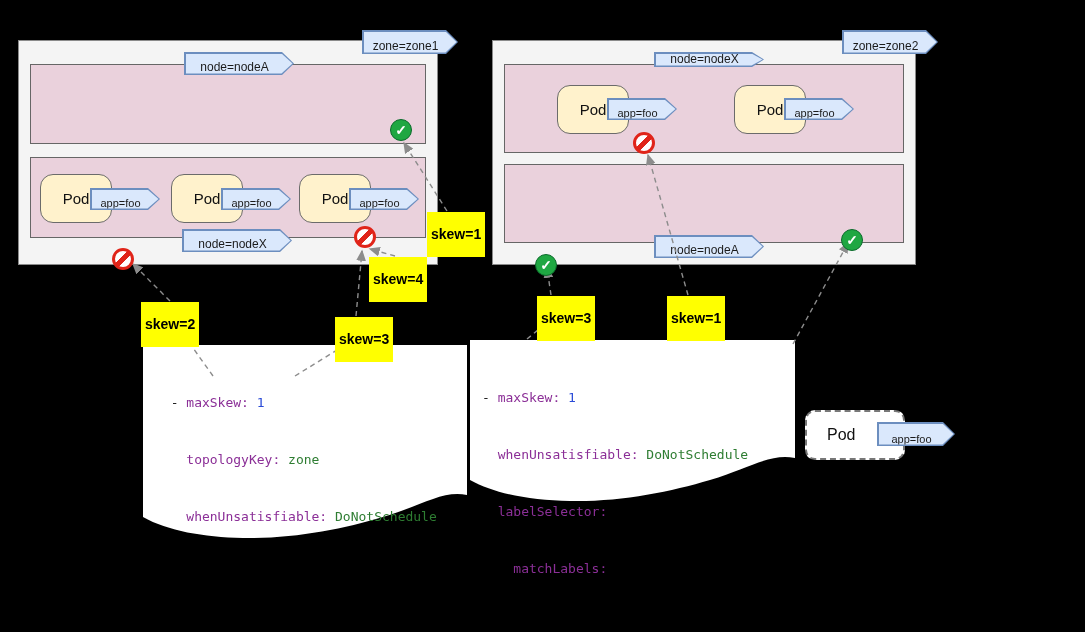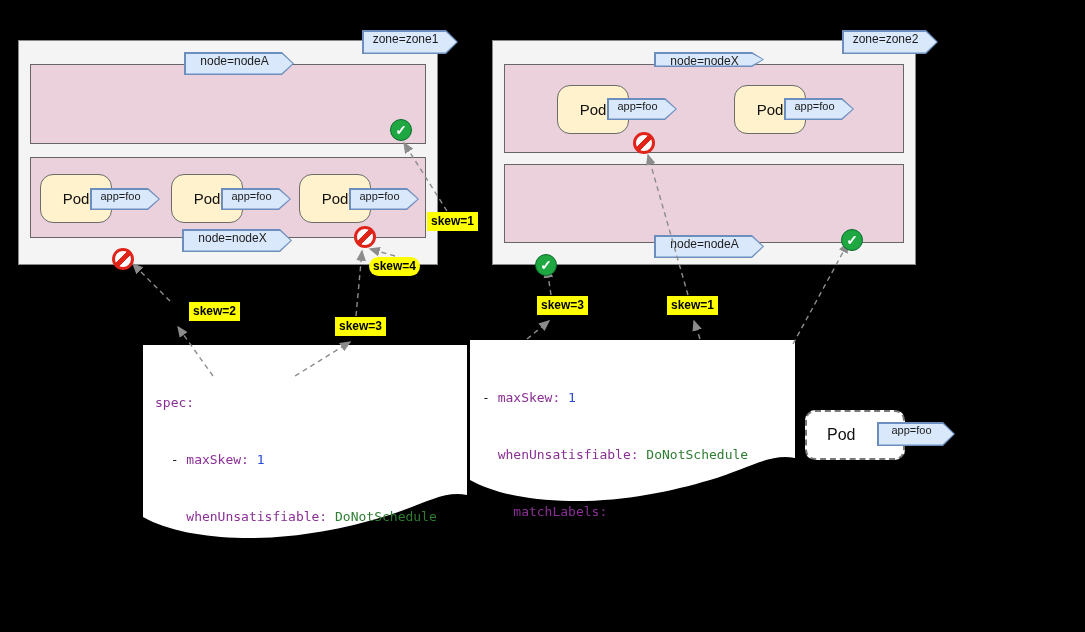--- a/index.html
+++ b/index.html
@@ -12,26 +12,26 @@
   .node { background:var(--node_fill); border:1px solid #666; z-index:11; }
 
   .pod { background:var(--pod_fill); border:1.5px solid #6b6b6b; border-radius:13px; z-index:12;
          display:flex; align-items:center; justify-content:center; font-size:15px; color:#111; }
 
   .pennant { z-index:15; }
   .pennant .pin  { position:absolute; inset:0; background:var(--tag_border);
                    clip-path:polygon(0 0, calc(100% - 12px) 0, 100% 50%, calc(100% - 12px) 100%, 0 100%); }
   .pennant .pfill{ position:absolute; inset:1.5px; background:var(--tag_fill);
                    clip-path:polygon(0 0, calc(100% - 11px) 0, 100% 50%, calc(100% - 11px) 100%, 0 100%);
-                   display:flex; align-items:flex-start; justify-content:center; padding-right:9px; color:#1b1b1b; }
+                   display:flex; align-items:flex-end; justify-content:center; padding-right:9px; color:#1b1b1b; }
   .tag-node .pfill { font-size:12px; }
   .tag-app  .pfill { font-size:11px; }
 
-  .skew { z-index:40; background:var(--skew_bg); color:#000; font-weight:bold; font-size:12px;
-          padding:0 4px; line-height:19px; }
+  .skew { z-index:40; background:var(--skew_bg); color:#000; font-weight:bold; font-size:14px;
+          padding:13px 4px; line-height:19px; }
 
   .check { z-index:40; width:22px; height:22px; border-radius:50%; background:var(--check_green);
            border:1px solid #0c6b2c; color:#fff; display:flex; align-items:center; justify-content:center;
            font-size:14px; font-weight:bold; }
   .noentry { z-index:40; width:22px; height:22px; border-radius:50%; border:3px solid var(--no_entry_red);
              background:
                linear-gradient(135deg, rgba(0,0,0,0) 0%, rgba(0,0,0,0) 38%, var(--no_entry_red) 38%,
                                var(--no_entry_red) 62%, rgba(0,0,0,0) 62%), #fff; }
 
   .codeblock { z-index:20; }
@@ -160,47 +160,48 @@
     <span>✓</span>
   </div>
   <div class="abs check" style="left:535px; top:254px;">
     <span>✓</span>
   </div>
   <div class="abs noentry" style="left:112px; top:248px;"></div>
   <div class="abs noentry" style="left:354px; top:226px;"></div>
   <div class="abs noentry" style="left:633px; top:132px;"></div>
 
   <div class="abs skew" style="left:427px; top:212px;">skew=1</div>
-  <div class="abs skew" style="left:369px; top:257px;border-radius:10px;">skew=4</div>
-  <div class="abs skew" style="left:141px; top:302px;margin-left:48px;">skew=2</div>
+  <div class="abs skew" style="left:369px; top:257px;">skew=4</div>
+  <div class="abs skew" style="left:141px; top:302px;">skew=2</div>
   <div class="abs skew" style="left:335px; top:317px;">skew=3</div>
   <div class="abs skew" style="left:537px; top:296px;">skew=3</div>
   <div class="abs skew" style="left:667px; top:296px;">skew=1</div>
 
   <div class="abs codeblock" style="left:143px; top:345px; width:324px; height:196px;">
     <svg width="324" height="196" viewBox="0 0 324 196">
       <path d="M0 0 H324 V150 C 300 145 280 160 240 172 C 200 184 150 194 100 193 C 60 192 25 186 0 172 Z" fill="#ffffff"></path>
     </svg>
     <div class="code-text">
-      <div><span class="tok-key">spec:</span></div>
       <div><span class="tok-plain">  - </span><span class="tok-key">maxSkew:</span><span class="tok-num"> 1</span></div>
+      <div><span class="tok-plain">    </span><span class="tok-key">topologyKey:</span><span class="tok-str"> zone</span></div>
       <div><span class="tok-plain">    </span><span class="tok-key">whenUnsatisfiable:</span><span class="tok-str"> DoNotSchedule</span></div>
       
       
       
     </div>
   </div>
 
   <div class="abs codeblock" style="left:470px; top:340px; width:325px; height:164px;">
     <svg width="325" height="164" viewBox="0 0 325 164">
       <path d="M0 0 H325 V118 C 300 113 280 128 240 140 C 200 152 150 162 100 161 C 60 160 25 154 0 140 Z" fill="#ffffff"></path>
     </svg>
     <div class="code-text">
       <div><span class="tok-plain">- </span><span class="tok-key">maxSkew:</span><span class="tok-num"> 1</span></div>
       <div><span class="tok-plain">  </span><span class="tok-key">whenUnsatisfiable:</span><span class="tok-str"> DoNotSchedule</span></div>
+      <div><span class="tok-plain">  </span><span class="tok-key">labelSelector:</span></div>
       <div><span class="tok-plain">    </span><span class="tok-key">matchLabels:</span></div>
       
     </div>
   </div>
 
   <div class="abs pending-pod" style="left:805px; top:410px; width:100px; height:50px;">
     <span>Pod</span>
   </div>
   <div class="abs pennant tag-app" style="left:877px; top:422px; width:78px; height:24px;">
     <div class="pin"></div>

